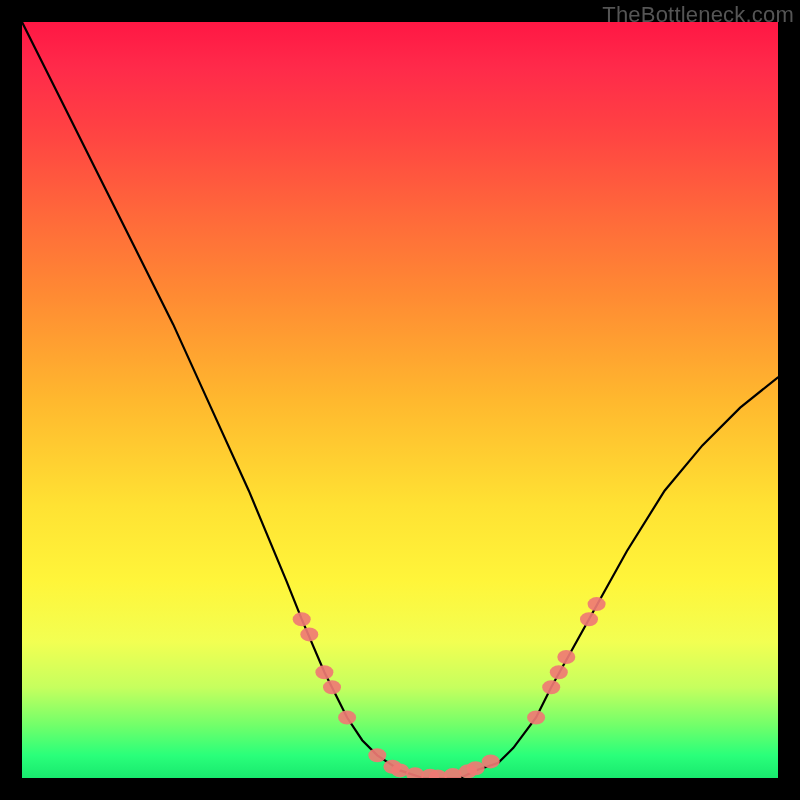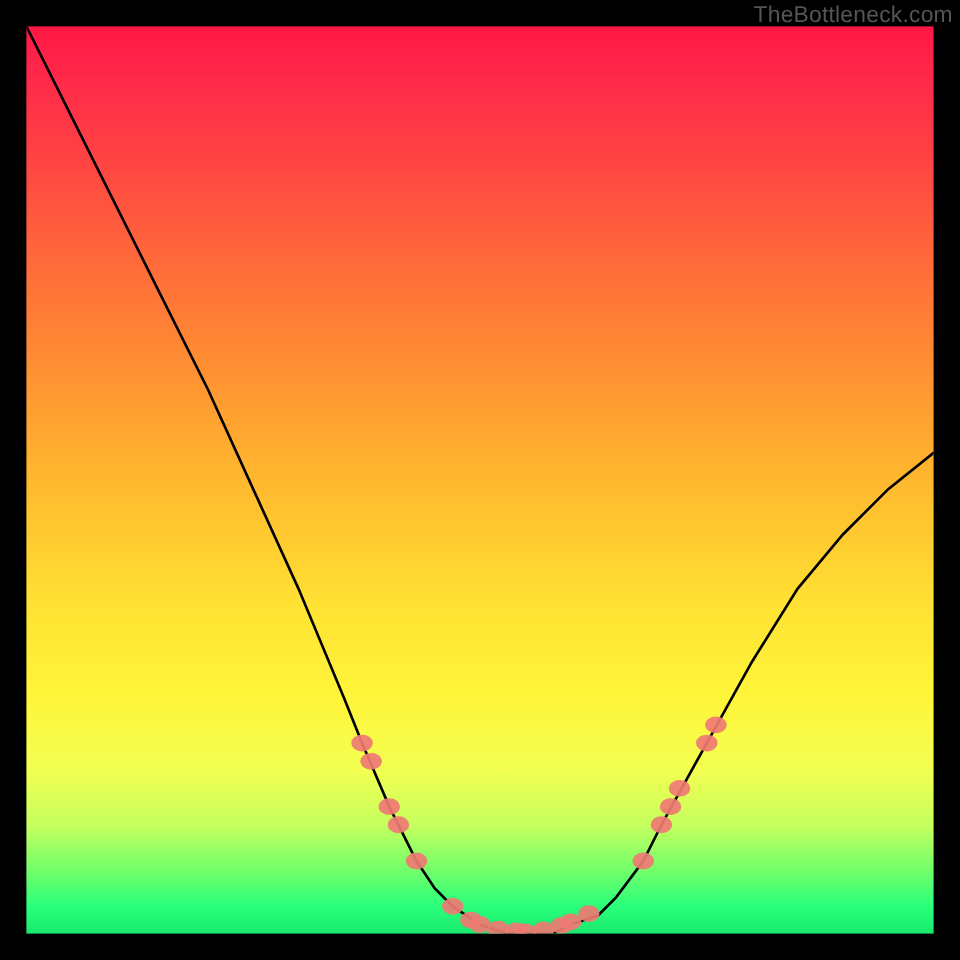--- a/index.html
+++ b/index.html
@@ -41,21 +41,21 @@
       #72ff6a 93%,
       #2aff7a 97%,
       #18e96e 100%
     );
   }
   .watermark {
     position: absolute;
     top: 2px;
     right: 6px;
     color: #555;
-    font-size: 19px;
+    font-size: 22px;
     font-weight: 500;
     letter-spacing: 0.2px;
     user-select: none;
   }
   svg.curve {
     position: absolute;
     left: 0;
     top: 0;
     width: 756px;
     height: 756px;

